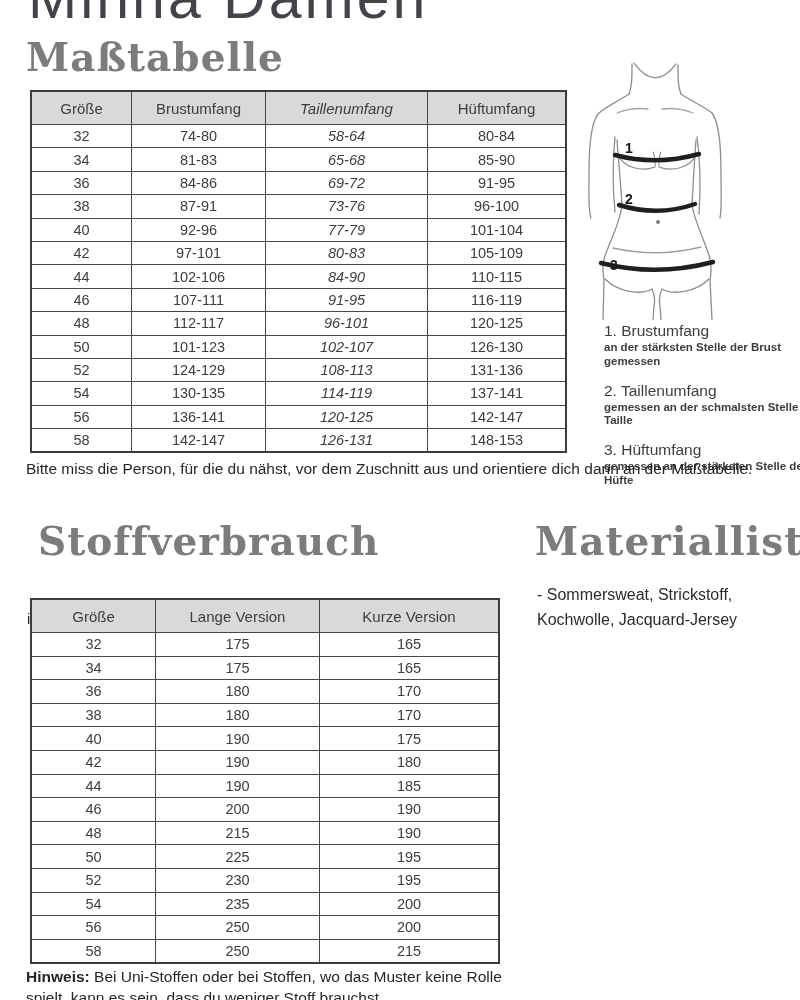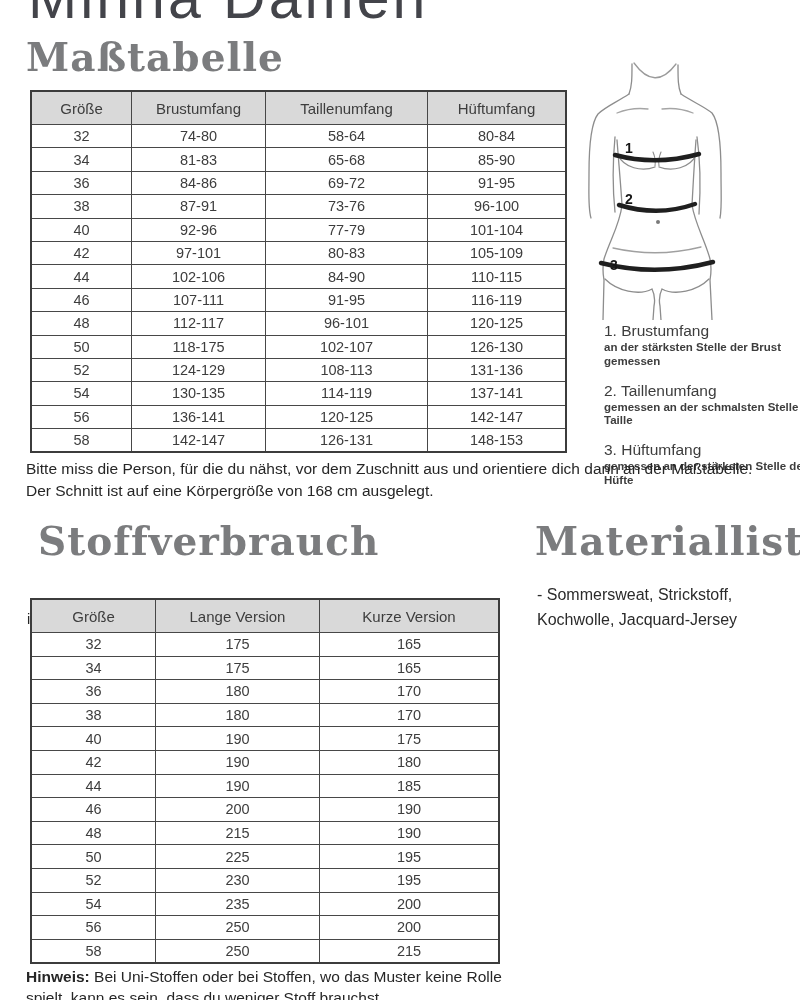--- a/index.html
+++ b/index.html
@@ -40,21 +40,21 @@
     background:#d9d9d9; font-weight:400; font-size:15px;
     height:24px; border:1px solid #474747; padding:4px;
   }
   table.mtable td {
     font-size:14.5px; border:1px solid #474747; padding:0;
   }
   table.t1 { left:30px; top:90px;  width:498px; }
   table.t1 td { height:22.4px; }
   table.t1 th:nth-child(1), table.t1 td:nth-child(1){ width:91px; }
   table.t1 th:nth-child(2), table.t1 td:nth-child(2){ width:125px; }
-  table.t1 th:nth-child(3), table.t1 td:nth-child(3){ width:153px; }
+  table.t1 th:nth-child(3), table.t1 td:nth-child(3){ width:153px;font-style:italic; }
   table.t1 th:nth-child(4), table.t1 td:nth-child(4){ width:129px; }
 
   table.t2 { left:30px; top:598px; width:440px; }
   table.t2 td { height:22.6px; }
   table.t2 th:nth-child(1), table.t2 td:nth-child(1){ width:115px; }
   table.t2 th:nth-child(2), table.t2 td:nth-child(2){ width:155px;text-align:center; }
   table.t2 th:nth-child(3), table.t2 td:nth-child(3){ width:170px; }
 
   
   .figure-wrap { position:absolute; left:555px; top:58px; width:245px; height:262px; }
@@ -146,21 +146,21 @@
           <td>116-119</td>
         </tr>
         <tr>
           <td>48</td>
           <td>112-117</td>
           <td>96-101</td>
           <td>120-125</td>
         </tr>
         <tr>
           <td>50</td>
-          <td>118-175</td>
+          <td>101-123</td>
           <td>102-107</td>
           <td>126-130</td>
         </tr>
         <tr>
           <td>52</td>
           <td>124-129</td>
           <td>108-113</td>
           <td>131-136</td>
         </tr>
         <tr>
@@ -241,21 +241,20 @@
       <div class="legend-desc">gemessen an der schmalsten Stelle der Taille</div>
     </div>
     <div class="legend-item">
       <div class="legend-title">3. Hüftumfang</div>
       <div class="legend-desc">gemessen an der stärksten Stelle der Hüfte</div>
     </div>
   </div>
 
   <div class="measure-note">
     <div>Bitte miss die Person, für die du nähst, vor dem Zuschnitt aus und orientiere dich dann an der Maßtabelle.</div>
-    <div>Der Schnitt ist auf eine Körpergröße von 168 cm ausgelegt.</div>
   </div>
 
   <div class="stencil-heading h-stoff">Stoffverbrauch</div>
   <div class="subtitle">in cm (bei einer Stoffbreite von 140 cm)</div>
 
   <table class="mtable t2">
       <thead>
         <tr>
           <th>Größe</th>
           <th>Lange Version</th>

